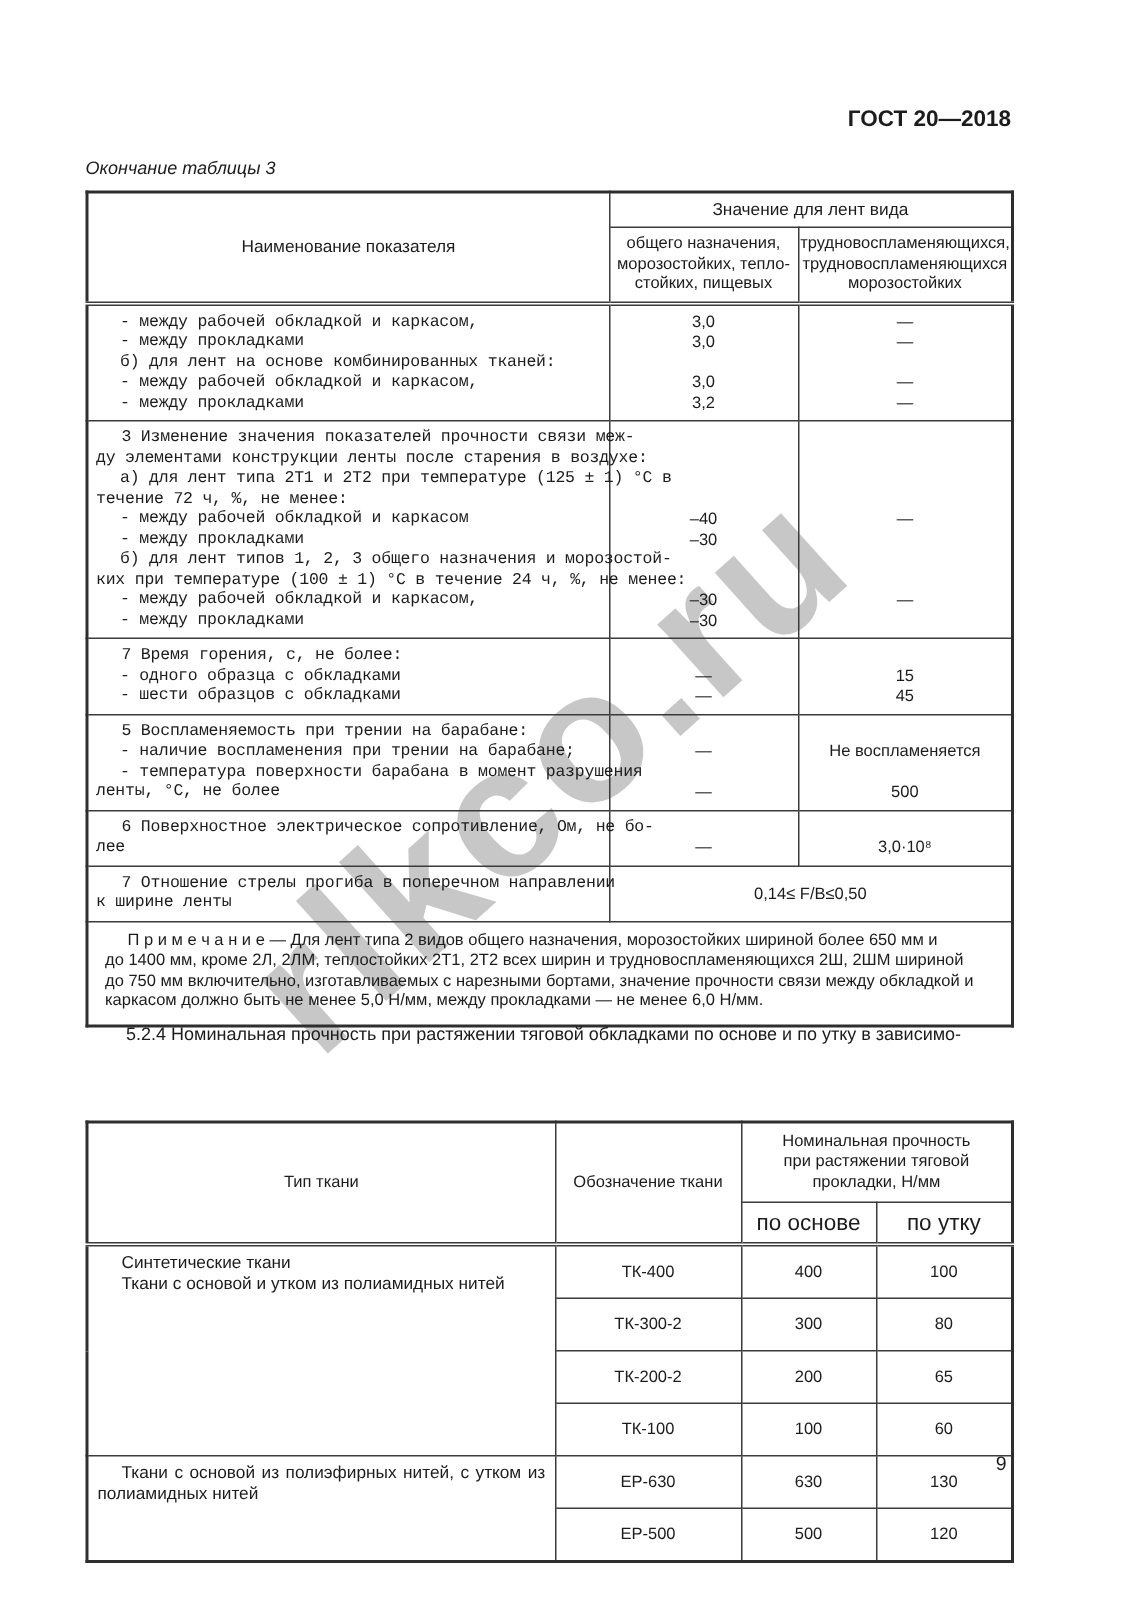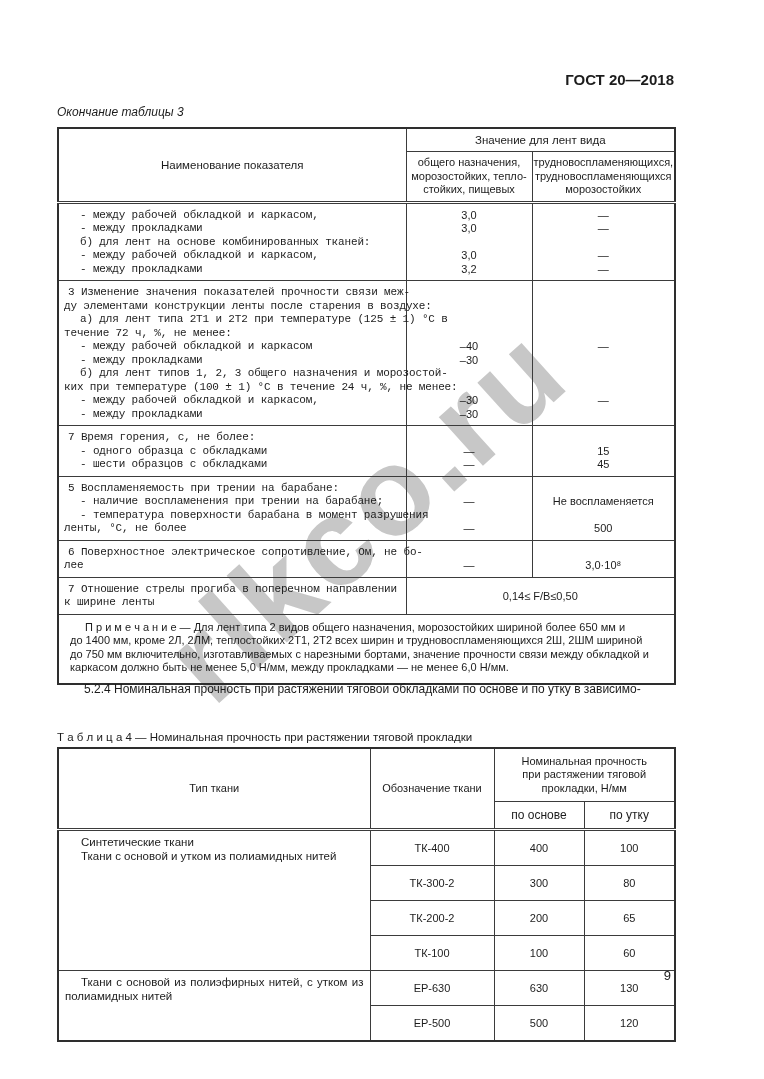--- a/index.html
+++ b/index.html
@@ -21,35 +21,35 @@
   .t4{position:absolute;left:57px;top:747px;width:617px;border:2px solid #2e2e2e;}
   th,td{border:1px solid #3b3b3b;font-weight:normal;}
 
   .th-group{height:20px;font-size:11.5px;text-align:center;vertical-align:middle;padding:1px;}
   .th-name{font-size:11.5px;text-align:center;vertical-align:middle;border-bottom:3px double #3b3b3b;}
   .th-sub{font-size:11px;line-height:13.5px;text-align:center;vertical-align:middle;
           padding:4px 1px;border-bottom:3px double #3b3b3b;}
   .ln{white-space:nowrap;}
   .c-name{padding:5px 1px 4px 0;vertical-align:top;font-size:11px;letter-spacing:-0.15px;
           line-height:13.5px;text-align:left;font-family:Liberation Mono, monospace;}
-  .ln-num{padding-left:9px;}
+  .ln-num{padding-left:22px;}
   .ln-sub{padding-left:21px;}
   .ln-cont{padding-left:5px;}
   .c-val{padding:5px 2px 4px 2px;vertical-align:top;font-size:11px;line-height:13.5px;text-align:center;}
   .c-span{text-align:center;vertical-align:middle;font-size:11px;padding:4px;}
   .note{padding:6px 6px 8px 6px;font-size:11px;line-height:13.5px;}
   .note .ln:first-child{padding-left:20px;}
 
   .para{position:absolute;left:57px;top:681px;width:617px;font-size:12px;line-height:16px;z-index:1;}
   .para .ln:first-child{padding-left:27px;}
   .t4-caption{position:absolute;left:57px;top:731px;font-size:11.5px;z-index:1;}
 
   .t4 .th-top{height:48px;font-size:11px;line-height:13.5px;text-align:center;vertical-align:middle;padding:2px;margin-left:20px;}
   .t4 .th-rowspan{border-bottom:3px double #3b3b3b;}
-  .t4 .th-sub2{height:22px;font-size:12px;text-align:center;vertical-align:middle;
+  .t4 .th-sub2{height:22px;font-size:15px;text-align:center;vertical-align:middle;
                border-bottom:3px double #3b3b3b;padding:2px;margin-top:40px;}
   .t4 td{height:25px;}
   .c-mid{vertical-align:middle;}
   .c-type{vertical-align:top;padding:4px 6px 2px 6px;font-size:11.5px;line-height:14px;}
   .type-para{text-indent:16px;text-align:justify;}
 </style>
 </head>
 <body>
 
 <div class="page">
@@ -214,21 +214,20 @@
             <div class="ln ln-cont">каркасом должно быть не менее 5,0 Н/мм, между прокладками — не менее 6,0 Н/мм.</div>
           </td>
       </tr>
     </tbody>
   </table>
 
   <div class="para">
       <div class="ln ln-num">5.2.4 Номинальная прочность при растяжении тяговой обкладками по основе и по утку в зависимо-</div>
     </div>
 
-  <div class="t4-caption">Т а б л и ц а  4 — Номинальная прочность при растяжении тяговой прокладки</div>
 
   <table class="t4">
     <colgroup>
       <col style="width:312px">
         <col style="width:124px">
         <col style="width:90px">
         <col style="width:91px">
     </colgroup>
     <thead>
       <tr>

